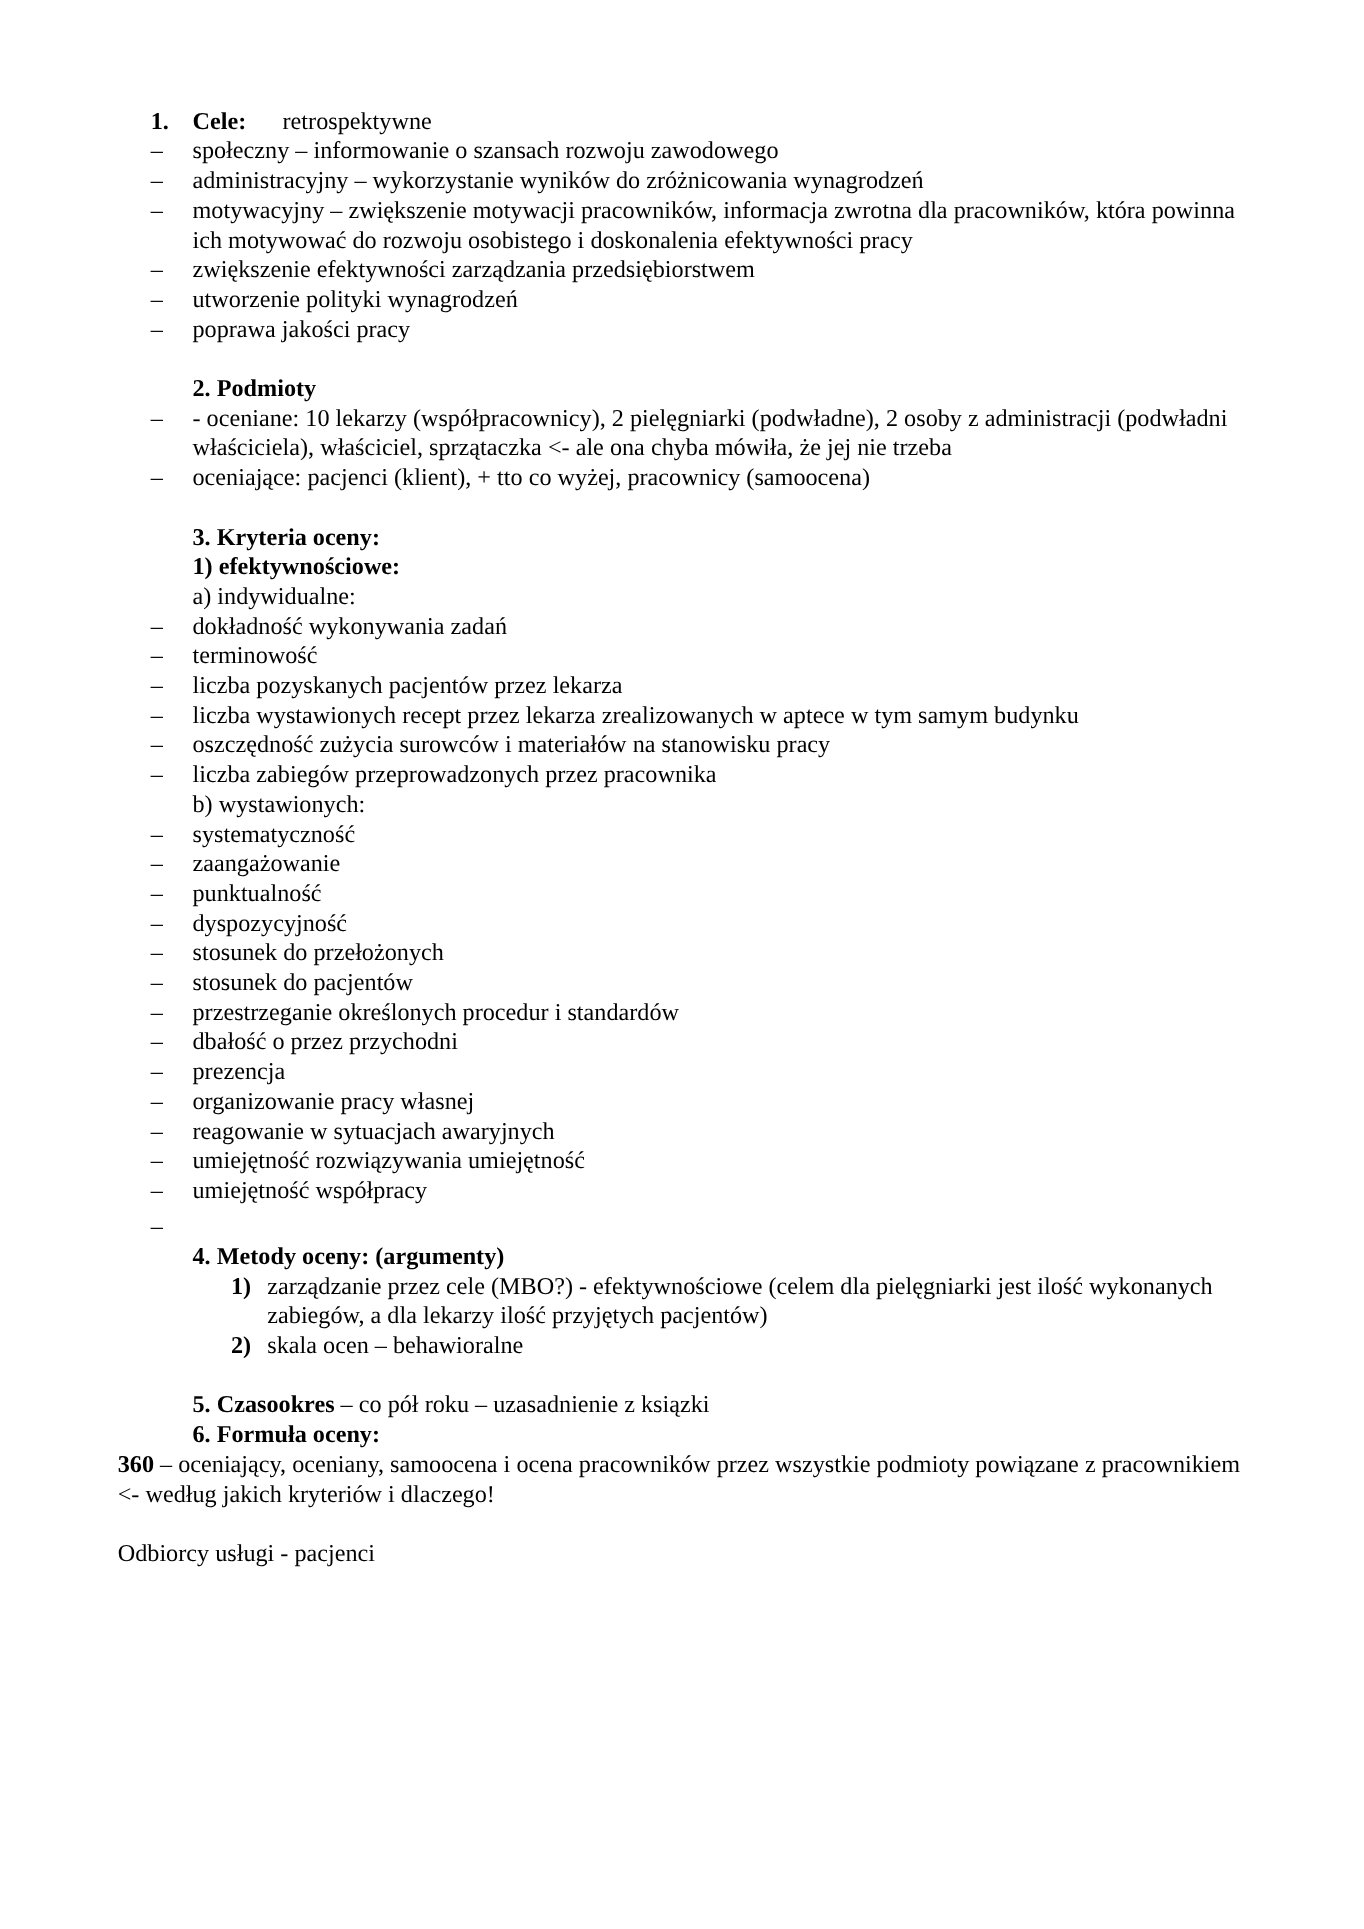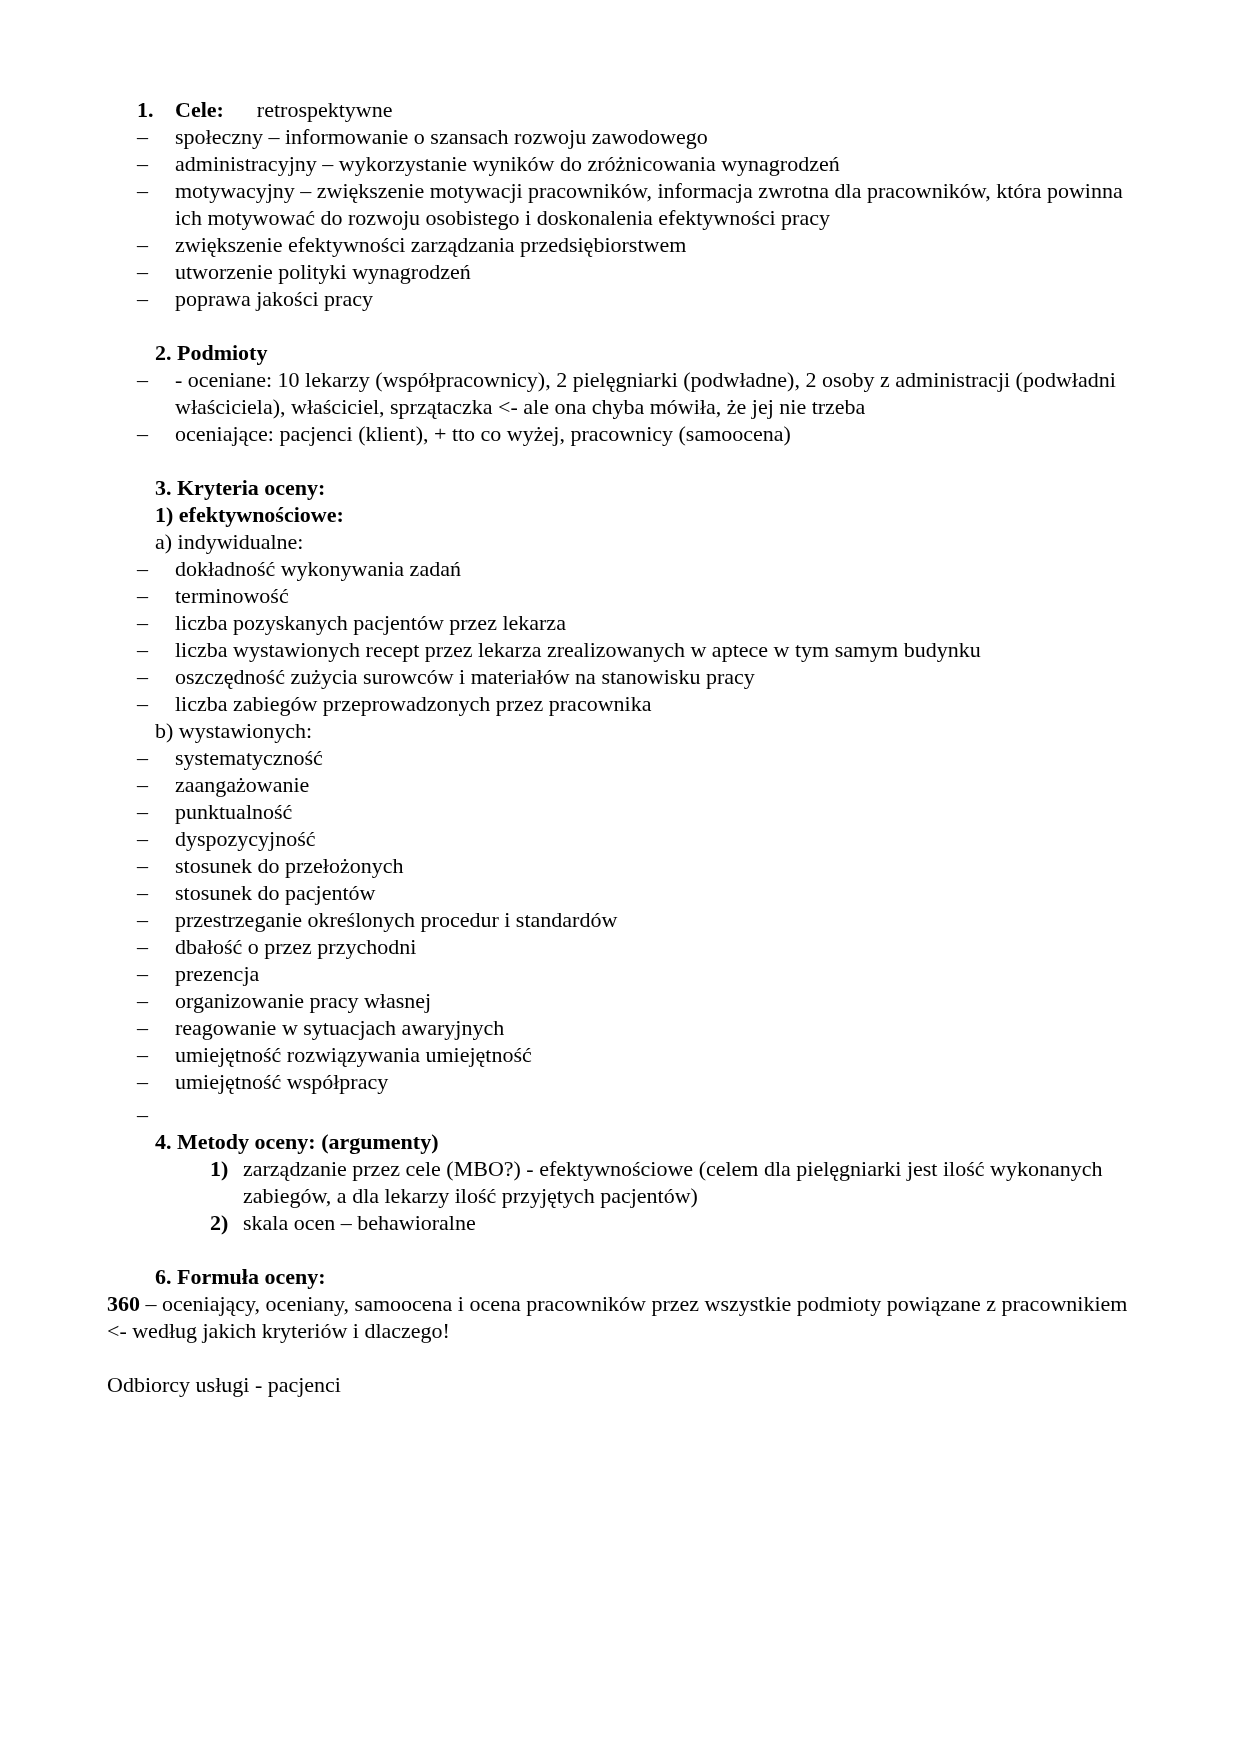--- a/index.html
+++ b/index.html
@@ -14,21 +14,21 @@
     line-height: 27px;
     box-sizing: border-box;
     padding: 96px 100px 0 105px;
     overflow: hidden;
   }
   .block { display: flex; align-items: baseline; }
   .li1, .li { margin-left: 32px; }
   .li1 .marker, .li .marker { width: 38px; flex: none; }
   .li2 { margin-left: 105px; }
   .li2 .marker { width: 33px; flex: none; }
-  .indent { margin-left: 50px; }
+  .indent { margin-left: 70px; }
   .para { margin-left: 2px; }
   .spacer { height: 27px; }
   .marker { display: inline-block; }
   .text { white-space: pre-wrap; flex: 1 1 auto; min-height: 27px; }
   .b { font-weight: bold; }
   .u { }
 </style>
 </head>
 <body>
 
@@ -173,20 +173,23 @@
       <div class="block li2">
         <span class="marker b">1)</span>
         <span class="text"><span>zarządzanie przez cele (MBO?) - efektywnościowe (celem dla pielęgniarki jest ilość wykonanych zabiegów, a dla lekarzy ilość przyjętych pacjentów)</span></span>
       </div>
       <div class="block li2">
         <span class="marker b">2)</span>
         <span class="text"><span>skala ocen – behawioralne</span></span>
       </div>
       <div class="block spacer"></div>
       <div class="block indent">
+        <span class="text"><span class="b">5. Czasookres</span><span> – co pół roku – uzasadnienie z ksiązki</span></span>
+      </div>
+      <div class="block indent">
         <span class="text"><span class="b">6. Formuła oceny:</span></span>
       </div>
       <div class="block para">
         <span class="text"><span class="b">360</span><span> – oceniający, oceniany, samoocena i ocena pracowników przez wszystkie podmioty powiązane z pracownikiem  &lt;- według jakich kryteriów i dlaczego!</span></span>
       </div>
       <div class="block spacer"></div>
       <div class="block para">
         <span class="text"><span>Odbiorcy usługi - pacjenci</span></span>
       </div>
     </div>

